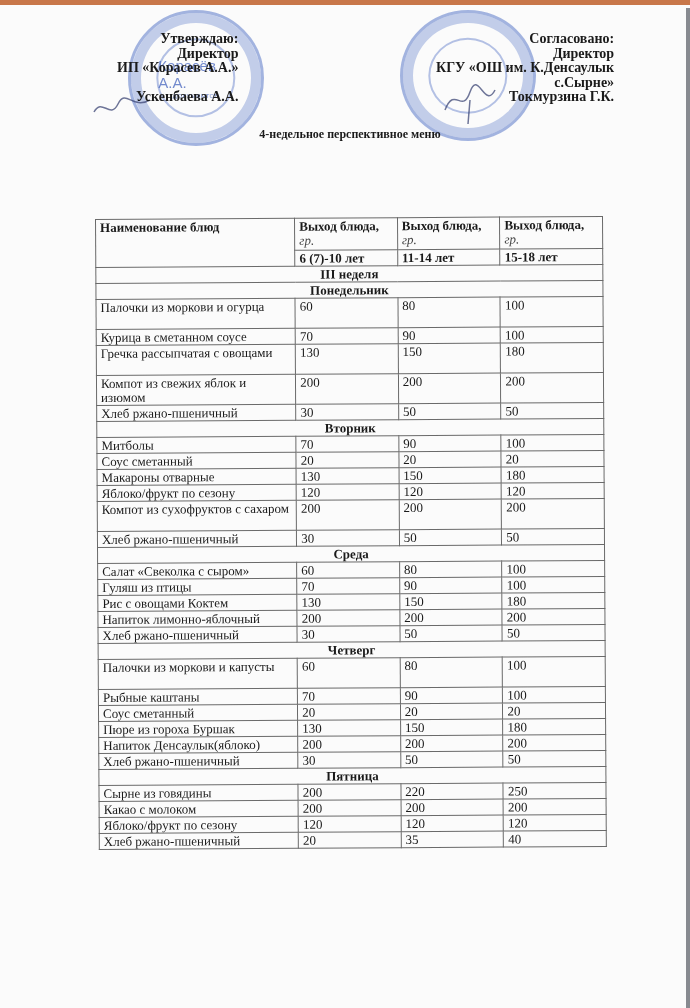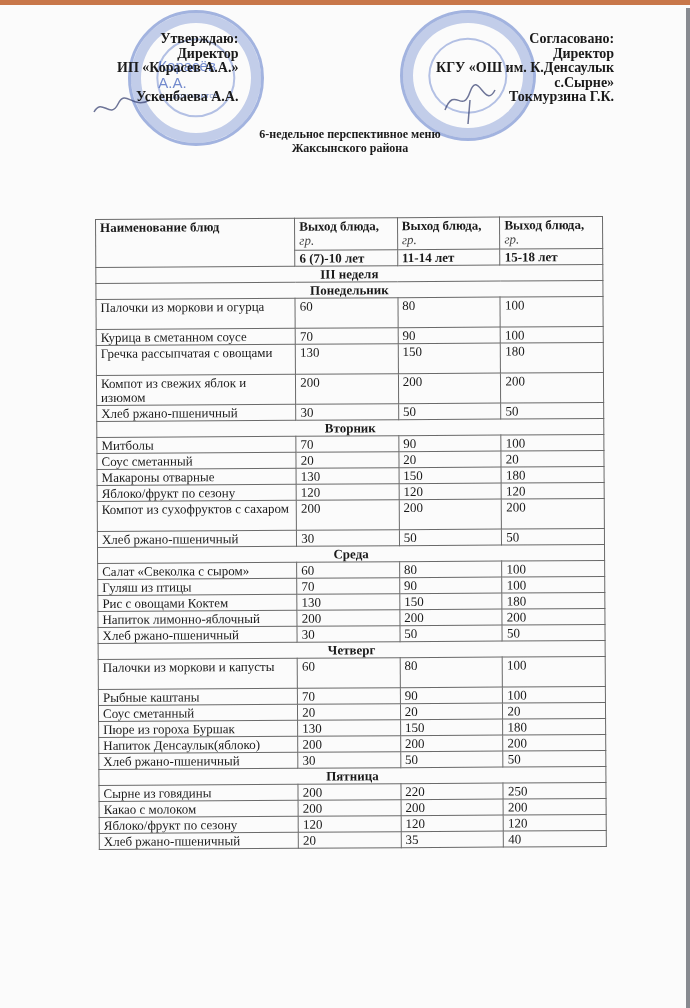--- a/index.html
+++ b/index.html
@@ -82,22 +82,21 @@
 
 <div class="hdr right-hdr">
   <div>Согласовано:</div>
   <div>Директор</div>
   <div>КГУ «ОШ им. К.Денсаулык</div>
   <div>с.Сырне»</div>
   <div style="padding-left:46px">Токмурзина Г.К.</div>
 </div>
 
 <div class="title">
-  <div>6-недельное перспективное меню</div>
-  <div>Жаксынского района</div>
+  <div>4-недельное перспективное меню</div>
 </div>
 
 <table class="menu">
   <tbody id="menu-body">
     <tr class="head-row">
       <td class="c0" rowspan="2" style="height:46px">Наименование блюд</td>
       <td class="c1" style="height:30px"><span>Выход блюда,</span><br><span class="gr">гр.</span></td>
       <td class="c2"><span>Выход блюда,</span><br><span class="gr">гр.</span></td>
       <td class="c3"><span>Выход блюда,</span><br><span class="gr">гр.</span></td>
     </tr>

